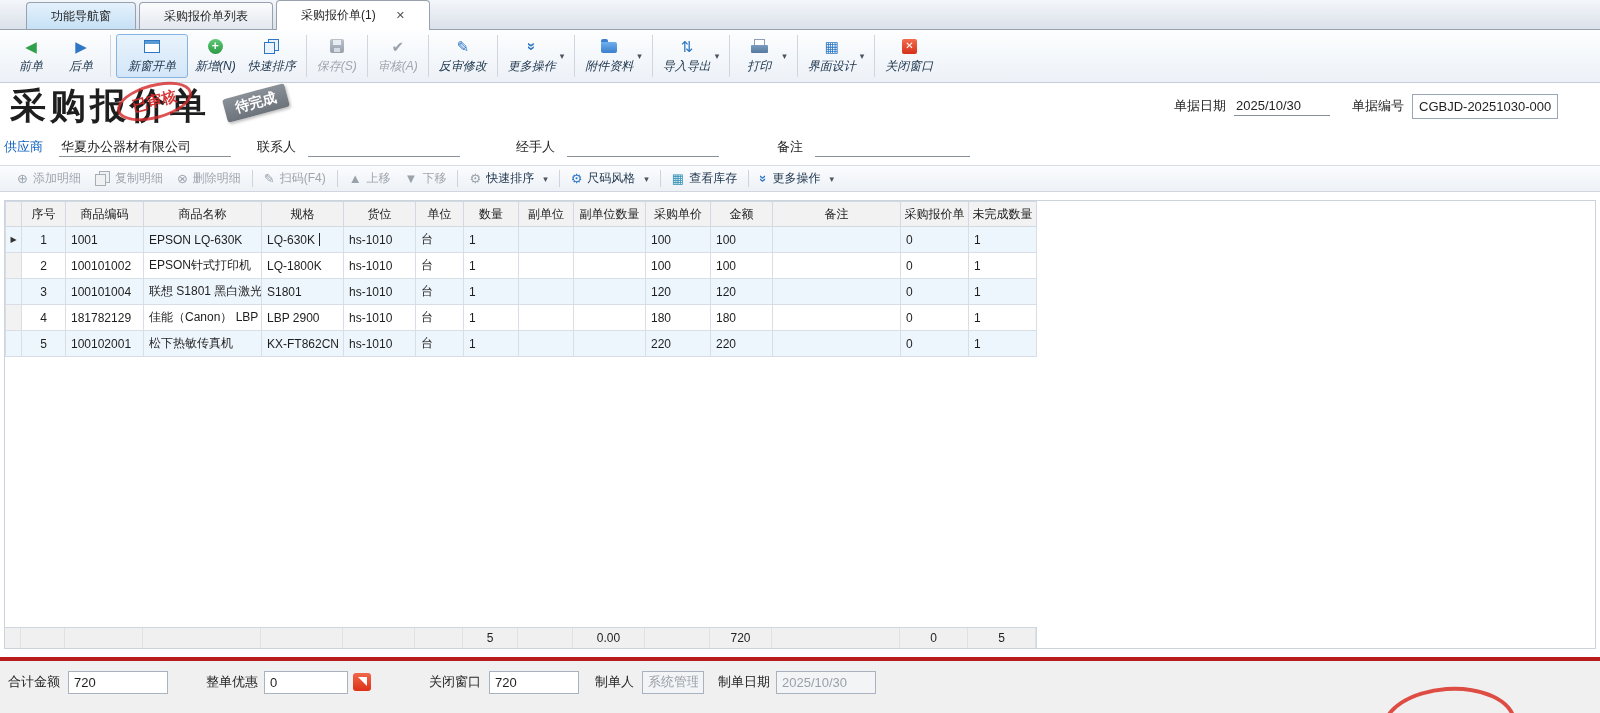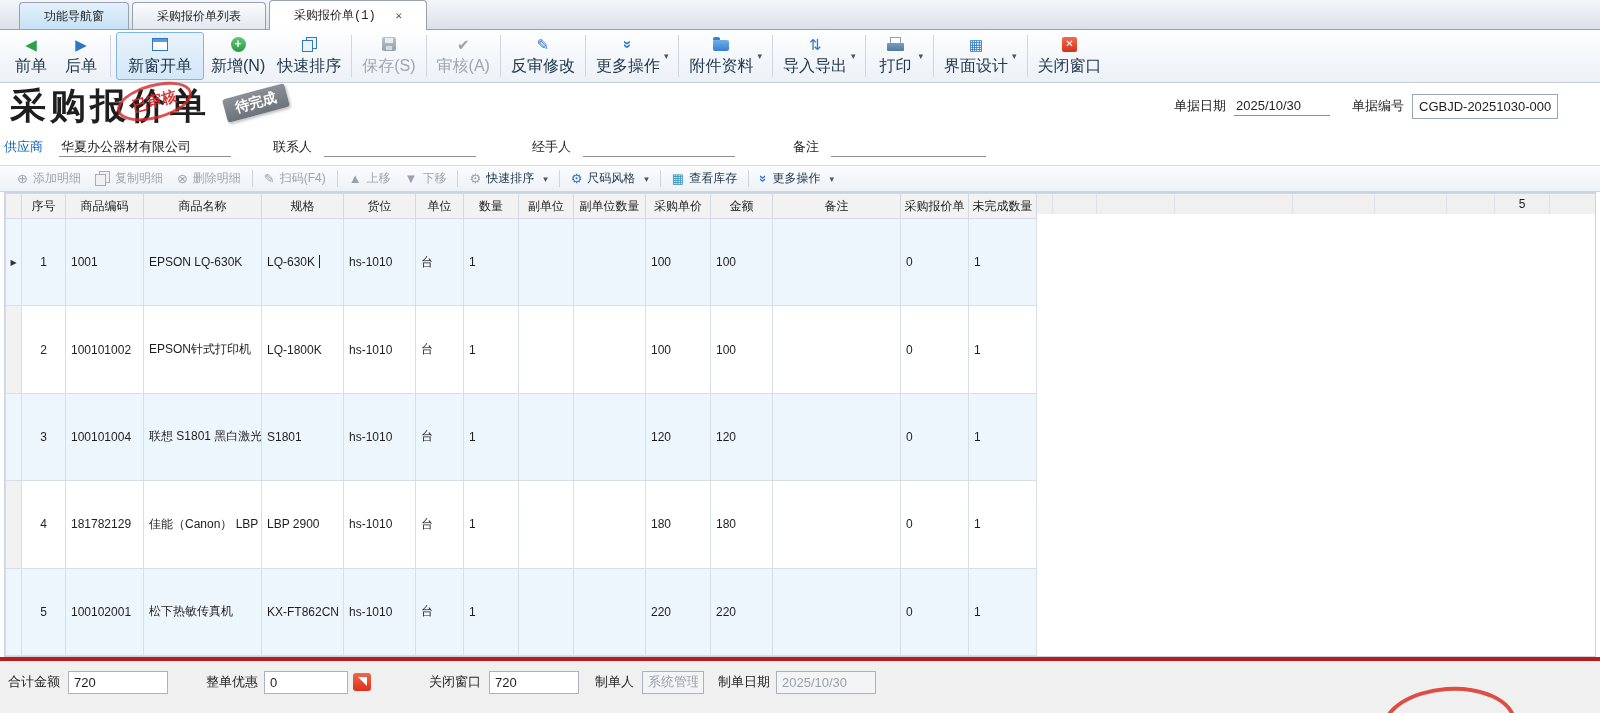--- a/index.html
+++ b/index.html
@@ -6,35 +6,35 @@
   html, body { margin:0; padding:0; }
   body {
     width:1600px; height:713px; overflow:hidden; position:relative;
     font-family:"Liberation Sans","DejaVu Sans",sans-serif;
     font-size:12px; color:#1e1e1e; background:#f0f0f0;
     display:flex; flex-direction:column;
   }
 
   
   .tabbar { height:30px; flex:0 0 30px; background:linear-gradient(#f3f6fa,#dbe1ea);
-            border-bottom:1px solid #98a1ad; display:flex; align-items:flex-end; padding-left:19px;font-family:Liberation Mono, monospace; }
+            border-bottom:1px solid #98a1ad; display:flex; align-items:flex-end; padding-left:26px; }
   .tab { height:27px; display:flex; align-items:center; padding:0 24px; margin-right:3px;
          border:1px solid #98a1ad; border-bottom:none; border-radius:4px 4px 0 0;
          background:linear-gradient(#fbfcfd,#e3e8ef); white-space:nowrap; }
   .tab.tab-blue { background:linear-gradient(#e4f1fc,#c6e1f5); }
   .tab.active { background:#fff; height:30px; margin-bottom:-1px; }
   .tab-close { margin-left:20px; font-size:11px; color:#555; }
 
   
   .toolbar { height:53px; flex:0 0 53px; background:linear-gradient(#fdfeff,#ecf1f7);
              border-bottom:1px solid #c5cdd8; display:flex; align-items:center; padding:0 6px; }
   .tbtn { display:flex; align-items:center; padding:3px 5px; border-radius:3px; margin:0 1px; }
   .tbtn .col { display:flex; flex-direction:column; align-items:center; gap:3px; min-width:38px; }
   .tbtn .ic { height:18px; display:flex; align-items:center; justify-content:center; font-size:15px; line-height:1; }
-  .tbtn .lbl { font-size:16px; color:#21384f; white-space:nowrap; }
+  .tbtn .lbl { font-size:12px; color:#21384f; white-space:nowrap;font-style:italic; }
   .tbtn.disabled .lbl { color:#a0a6ae; }
   .tbtn.hl { background:linear-gradient(#e9f3fc,#d3e6f8); border:1px solid #84b4e4; padding:2px 11px; }
   .tb-sep { width:1px; height:42px; background:#cfd6e0; margin:0 4px; flex:0 0 1px; }
   .dd { font-size:9px; color:#4a5360; margin-left:4px; }
 
   .green { color:#2fa14c; } .blue { color:#2e77c5; } .gray { color:#9aa2ac; } .teal { color:#2e8fb5; }
 
   
   .ic-window { width:16px; height:13px; border:1px solid #2e77c5; background:#fff; position:relative; }
   .ic-window::before { content:""; position:absolute; top:0; left:0; right:0; height:3px; background:#5b9bd5; }
@@ -80,22 +80,22 @@
   
   .dtoolbar { height:27px; flex:0 0 27px; background:linear-gradient(#fbfcfe,#edf1f6);
               border-top:1px solid #d9dee6; border-bottom:1px solid #cfd6df;
               display:flex; align-items:center; padding:0 10px; }
   .dbtn { display:flex; align-items:center; gap:5px; padding:2px 7px; font-size:12px; color:#21384f; white-space:nowrap; }
   .dbtn.disabled { color:#a0a6ae; }
   .dic { font-size:13px; line-height:1; }
   .d-sep { width:1px; height:17px; background:#cdd4dd; margin:0 4px; flex:0 0 1px; }
 
   
-  .grid-box { flex:1; margin:0 4px; border:1px solid #ccd3dc; background:#fff;
-              display:flex; flex-direction:row; overflow:hidden; min-height:0; }
+  .grid-box { flex:1; margin:8px 4px; border:1px solid #ccd3dc; background:#fff;
+              display:flex; flex-direction:column; overflow:hidden; min-height:0; }
   table.grid-table { border-collapse:collapse; table-layout:fixed; width:1031px; font-size:12px; flex:0 0 auto; }
   .grid-table th { background:#f2f2f2; border:1px solid #d3d9e2; height:25px; font-weight:normal;
                    color:#222; text-align:center; padding:0 2px; overflow:hidden; white-space:nowrap; }
   .grid-table td { border:1px solid #d9dee6; height:26px; padding:0 5px; white-space:nowrap;
                    overflow:hidden; background:#fff; }
   .grid-table tr.odd td { background:#eef6fd; }
   .grid-table td.ind, .grid-table th.ind { background:#f2f2f2; padding:0; text-align:center; font-size:8px; color:#333; }
   .grid-table td.c { text-align:center; }
   .grid-table td.editing { background:#fff; }
   .caret { display:inline-block; width:1px; height:13px; background:#222; margin-left:4px; vertical-align:-2px; }
@@ -263,21 +263,21 @@
       <span class="flabel">单据日期</span>
       <input class="u-input" style="width: 96px;" value="2025/10/30">
       <span class="flabel" style="margin-left:14px;">单据编号</span>
       <input class="box-input" style="width: 146px;" value="CGBJD-20251030-0002">
     </div>
   </div>
 
   <div class="fields-row">
     <span class="flabel bluelbl">供应商</span>
     <input class="u-input" style="width: 172px; margin-left: 16px;" value="华夏办公器材有限公司">
-    <span class="flabel" style="margin-left:42px;">联系人</span>
+    <span class="flabel" style="margin-left:26px;">联系人</span>
     <input class="u-input" style="width: 152px; margin-left: 12px;" value="">
     <span class="flabel" style="margin-left:56px;">经手人</span>
     <input class="u-input" style="width: 152px; margin-left: 12px;" value="">
     <span class="flabel" style="margin-left:58px;">备注</span>
     <input class="u-input" style="width: 155px; margin-left: 12px;" value="">
   </div>
 
   <div class="dtoolbar">
     <div class="dbtn disabled">
       <span class="dic gray">⊕</span>

